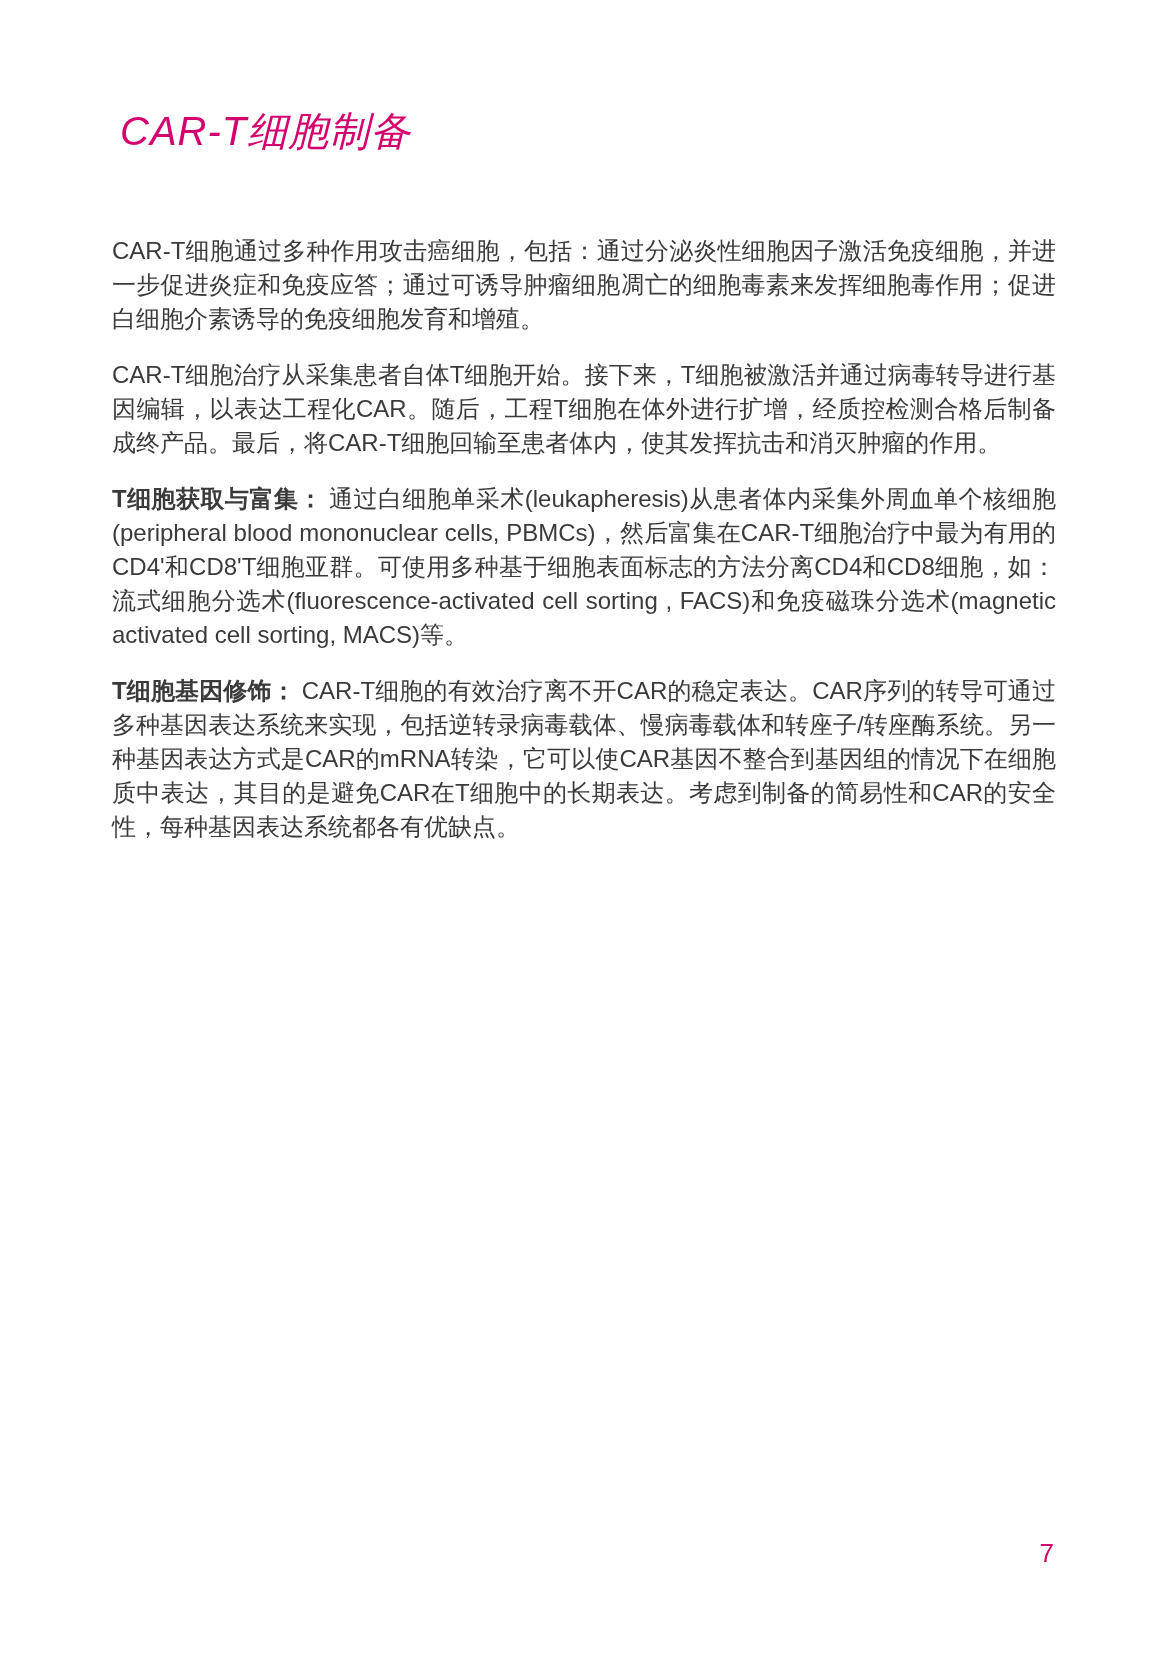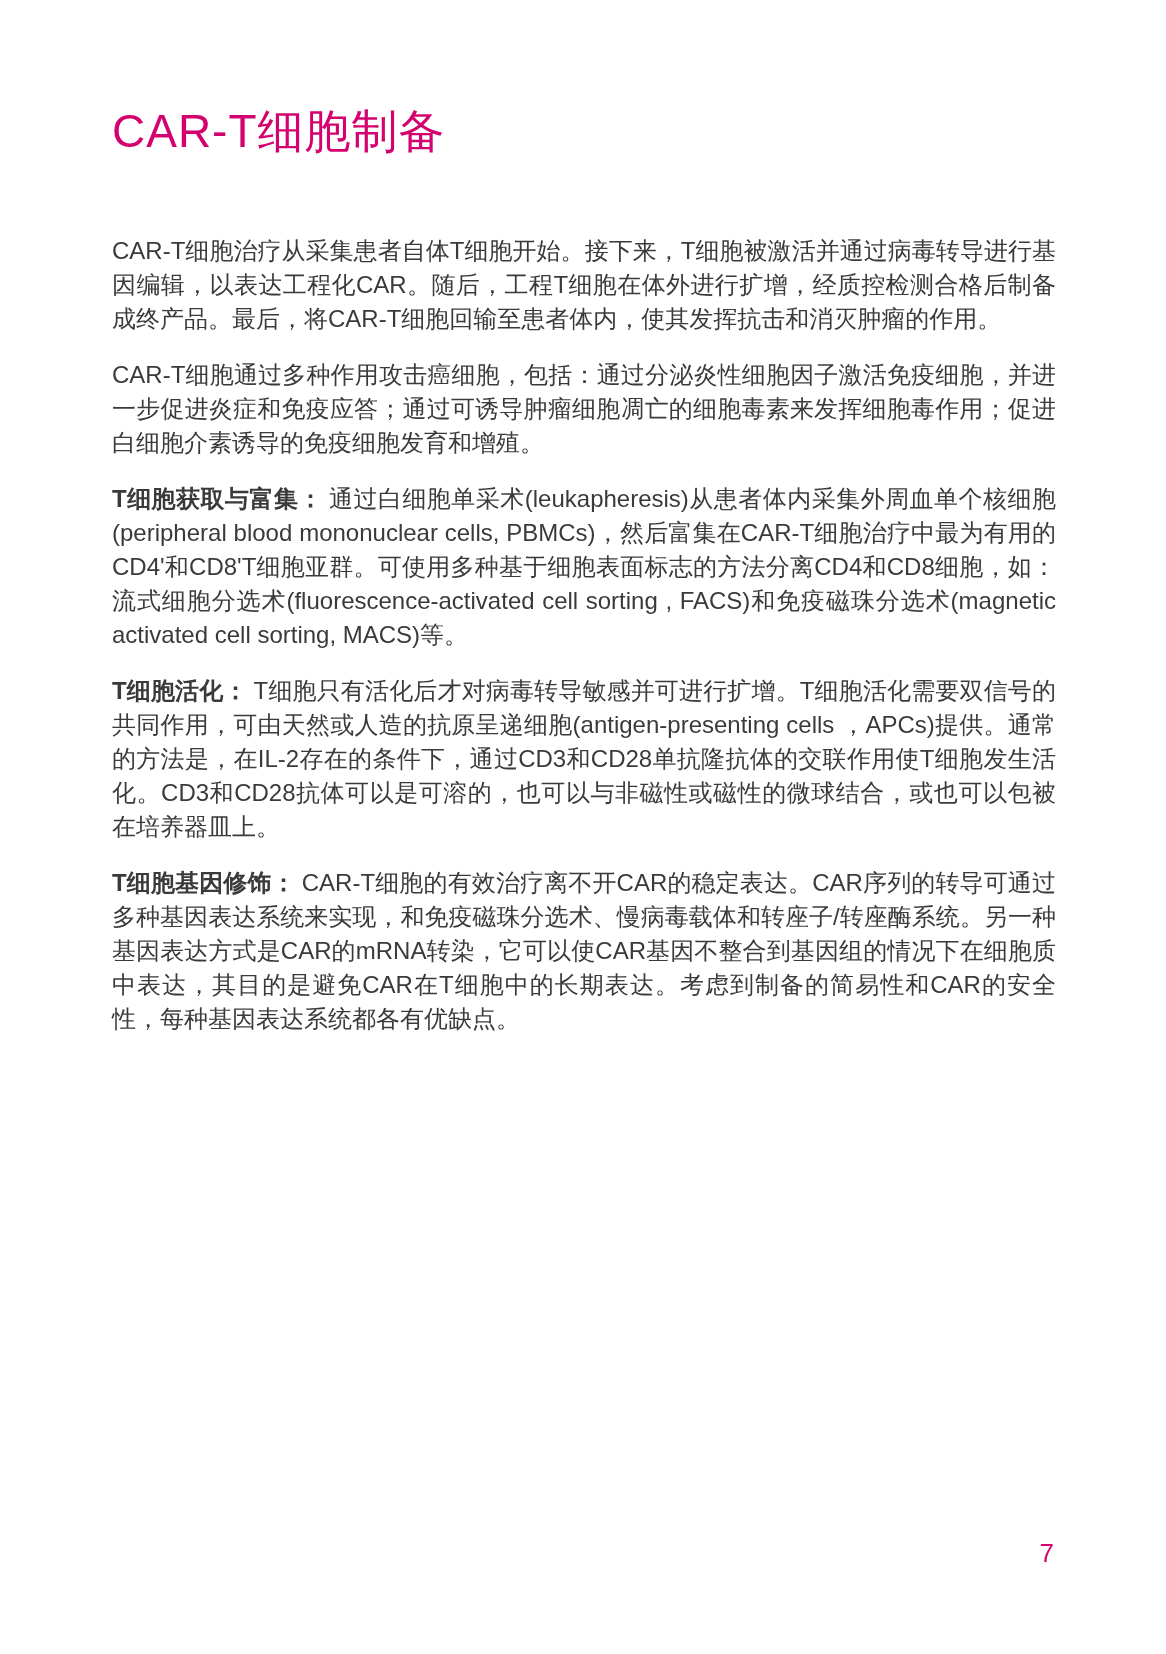--- a/index.html
+++ b/index.html
@@ -14,26 +14,27 @@
     font-family:"Liberation Sans","DejaVu Sans",sans-serif;
     overflow:hidden;
   }
   .page{
     position:relative;
     width:1166px;height:1654px;
     background:#ffffff;
     padding:98px 110px 0 112px;
   }
   .doc-title{
-    font-size:46px;
+    font-size:40px;
     font-weight:400;
     letter-spacing:1px;
     line-height:66px;
     color:var(--accent);
-    margin:0 0 70px 0;
+    margin:0 0 70px 8px;
+    font-style:italic;
   }
   .para{
     font-size:24px;
     line-height:34px;
     text-align:justify;
     color:var(--ink);
     margin:0 0 22px 0;
     word-break:break-word;
   }
   .lead{
@@ -50,27 +51,26 @@
     line-height:1;
   }
 </style>
 </head>
 <body>
 
 <div class="page">
 
   <h1 class="doc-title">CAR-T细胞制备</h1>
 
+  <p class="para"><span class="lead"></span><span>CAR-T细胞通过多种作用攻击癌细胞，包括：通过分泌炎性细胞因子激活免疫细胞，并进一步促进炎症和免疫应答；通过可诱导肿瘤细胞凋亡的细胞毒素来发挥细胞毒作用；促进白细胞介素诱导的免疫细胞发育和增殖。</span></p>
+
   <p class="para"><span class="lead"></span><span>CAR-T细胞治疗从采集患者自体T细胞开始。接下来，T细胞被激活并通过病毒转导进行基因编辑，以表达工程化CAR。随后，工程T细胞在体外进行扩增，经质控检测合格后制备成终产品。最后，将CAR-T细胞回输至患者体内，使其发挥抗击和消灭肿瘤的作用。</span></p>
-
-  <p class="para"><span class="lead"></span><span>CAR-T细胞通过多种作用攻击癌细胞，包括：通过分泌炎性细胞因子激活免疫细胞，并进一步促进炎症和免疫应答；通过可诱导肿瘤细胞凋亡的细胞毒素来发挥细胞毒作用；促进白细胞介素诱导的免疫细胞发育和增殖。</span></p>
 
 
   <p class="para"><span class="lead">T细胞获取与富集：</span><span>通过白细胞单采术(leukapheresis)从患者体内采集外周血单个核细胞(peripheral blood mononuclear cells, PBMCs)，然后富集在CAR-T细胞治疗中最为有用的CD4'和CD8'T细胞亚群。可使用多种基于细胞表面标志的方法分离CD4和CD8细胞，如：流式细胞分选术(fluorescence-activated cell sorting , FACS)和免疫磁珠分选术(magnetic activated cell sorting, MACS)等。</span></p>
 
-  <p class="para"><span class="lead">T细胞活化：</span><span>T细胞只有活化后才对病毒转导敏感并可进行扩增。T细胞活化需要双信号的共同作用，可由天然或人造的抗原呈递细胞(antigen-presenting cells ，APCs)提供。通常的方法是，在IL-2存在的条件下，通过CD3和CD28单抗隆抗体的交联作用使T细胞发生活化。CD3和CD28抗体可以是可溶的，也可以与非磁性或磁性的微球结合，或也可以包被在培养器皿上。</span></p>
 
-  <p class="para"><span class="lead">T细胞基因修饰：</span><span>CAR-T细胞的有效治疗离不开CAR的稳定表达。CAR序列的转导可通过多种基因表达系统来实现，和免疫磁珠分选术、慢病毒载体和转座子/转座酶系统。另一种基因表达方式是CAR的mRNA转染，它可以使CAR基因不整合到基因组的情况下在细胞质中表达，其目的是避免CAR在T细胞中的长期表达。考虑到制备的简易性和CAR的安全性，每种基因表达系统都各有优缺点。</span></p>
+  <p class="para"><span class="lead">T细胞基因修饰：</span><span>CAR-T细胞的有效治疗离不开CAR的稳定表达。CAR序列的转导可通过多种基因表达系统来实现，包括逆转录病毒载体、慢病毒载体和转座子/转座酶系统。另一种基因表达方式是CAR的mRNA转染，它可以使CAR基因不整合到基因组的情况下在细胞质中表达，其目的是避免CAR在T细胞中的长期表达。考虑到制备的简易性和CAR的安全性，每种基因表达系统都各有优缺点。</span></p>
 
 
   <div class="page-number">7</div>
 
 </div>
 
 </body></html>

